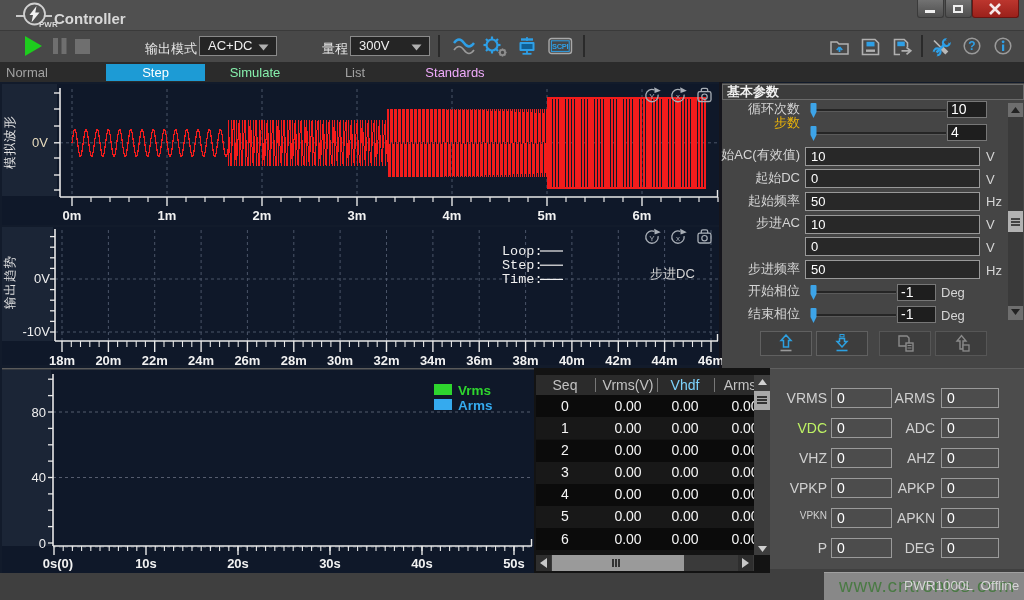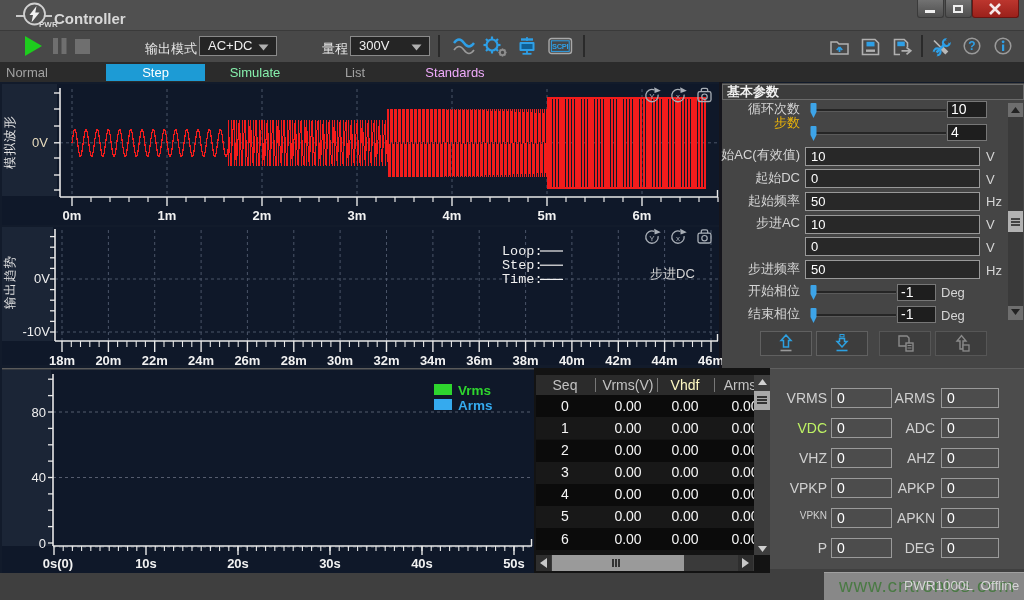--- a/index.html
+++ b/index.html
@@ -437,21 +437,21 @@
     <text x="512" y="200" font-size="13" font-weight="bold" fill="#f2f2f2" text-anchor="middle">50s</text>
     <rect x="432" y="16" width="18" height="11" fill="#2ed52e"></rect>
     <text x="456" y="26.5" font-size="13.5" font-weight="bold" fill="#2ed52e">Vrms</text>
     <rect x="432" y="31" width="18" height="11" fill="#35aaee"></rect>
     <text x="456" y="41.5" font-size="13.5" font-weight="bold" fill="#35aaee">Arms</text>
   </svg>
 <div class="abs" style="left:534px;top:368px;width:236px;height:205px;background:#131313;"></div>
 <div class="abs" style="left:536px;top:375px;width:218px;height:20px;background:#2b2b2b;"></div>
 <div class="abs" style="left:525px;top:377px;width:80px;text-align:center;font-size:14px;color:#c2c2c2;">Seq</div>
 <div class="abs" style="left:588px;top:377px;width:80px;text-align:center;font-size:14px;color:#c2c2c2;">Vrms(V)</div>
-<div class="abs" style="left:645px;top:377px;width:80px;text-align:center;font-size:14px;color:#fef9c3;">Vhdf</div>
+<div class="abs" style="left:645px;top:377px;width:80px;text-align:center;font-size:14px;color:#7dd3fc;">Vhdf</div>
 <div class="abs" style="left:700px;top:377px;width:80px;text-align:center;font-size:14px;color:#c2c2c2;">Arms</div>
 <div class="abs" style="left:595px;top:378px;width:1px;height:14px;background:#787878;"></div>
 <div class="abs" style="left:657px;top:378px;width:1px;height:14px;background:#787878;"></div>
 <div class="abs" style="left:714px;top:378px;width:1px;height:14px;background:#787878;"></div>
 <div class="abs" style="left:536px;top:395.2px;width:218px;height:22.15px;background:#0b0b0b;"></div>
 <div class="abs" style="left:525px;top:397.7px;width:80px;text-align:center;font-size:14px;color:#f5f5f5;">0</div>
 <div class="abs" style="left:588px;top:397.7px;width:80px;text-align:center;font-size:14px;color:#f5f5f5;">0.00</div>
 <div class="abs" style="left:645px;top:397.7px;width:80px;text-align:center;font-size:14px;color:#f5f5f5;">0.00</div>
 <div class="abs" style="left:705px;top:397.7px;width:80px;text-align:center;font-size:14px;color:#f5f5f5;">0.00</div>
 <div class="abs" style="left:536px;top:417.3px;width:218px;height:22.15px;background:#181818;"></div>

